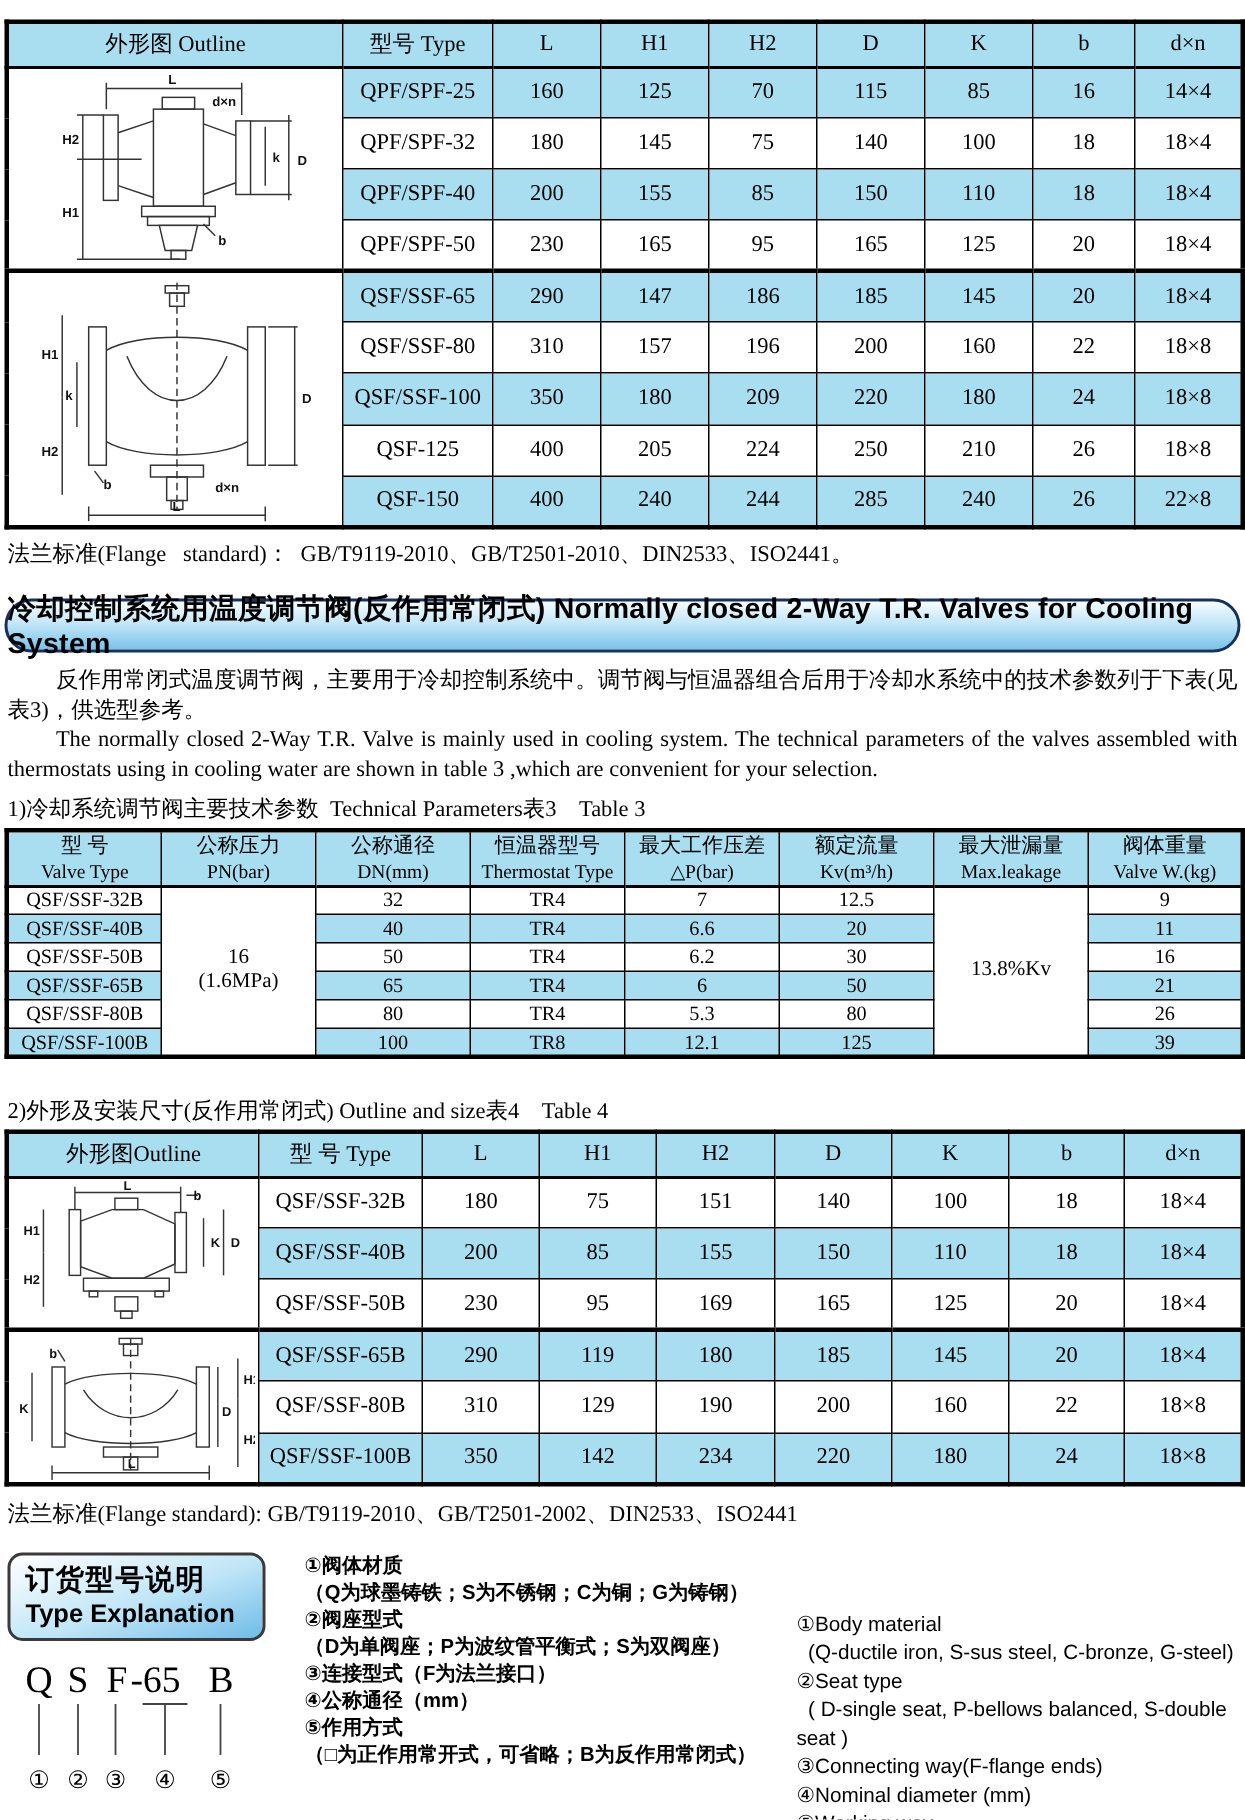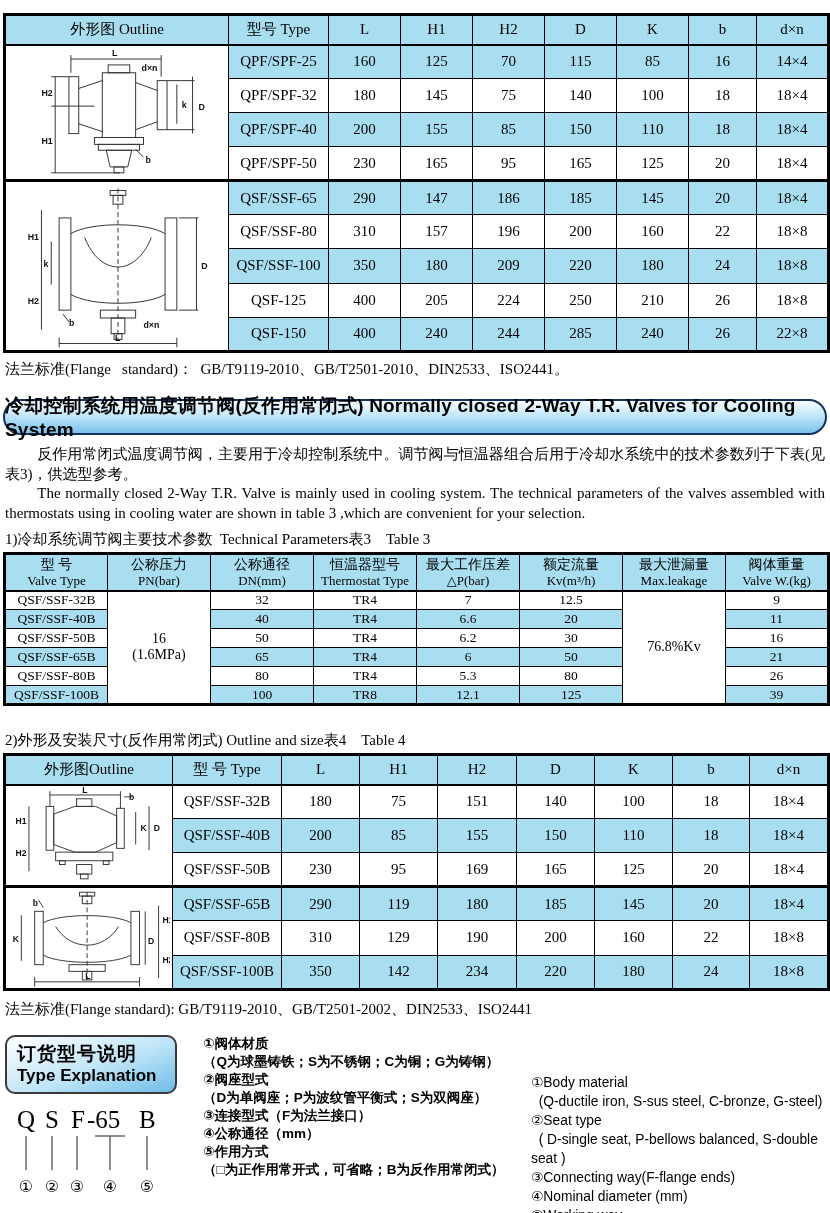--- a/index.html
+++ b/index.html
@@ -323,21 +323,21 @@
       <tr>
         <td>QSF/SSF-32B</td>
         <td class="mergecell" rowspan="6">
           <div>16</div>
           <div>(1.6MPa)</div>
         </td>
         <td>32</td>
         <td>TR4</td>
         <td>7</td>
         <td>12.5</td>
-        <td class="mergecell" rowspan="6">76.8%Kv</td>
+        <td class="mergecell" rowspan="6">13.8%Kv</td>
         <td>9</td>
       </tr>
       <tr>
         <td>QSF/SSF-40B</td>
         <td>40</td>
         <td>TR4</td>
         <td>6.6</td>
         <td>20</td>
         <td>11</td>
       </tr>

